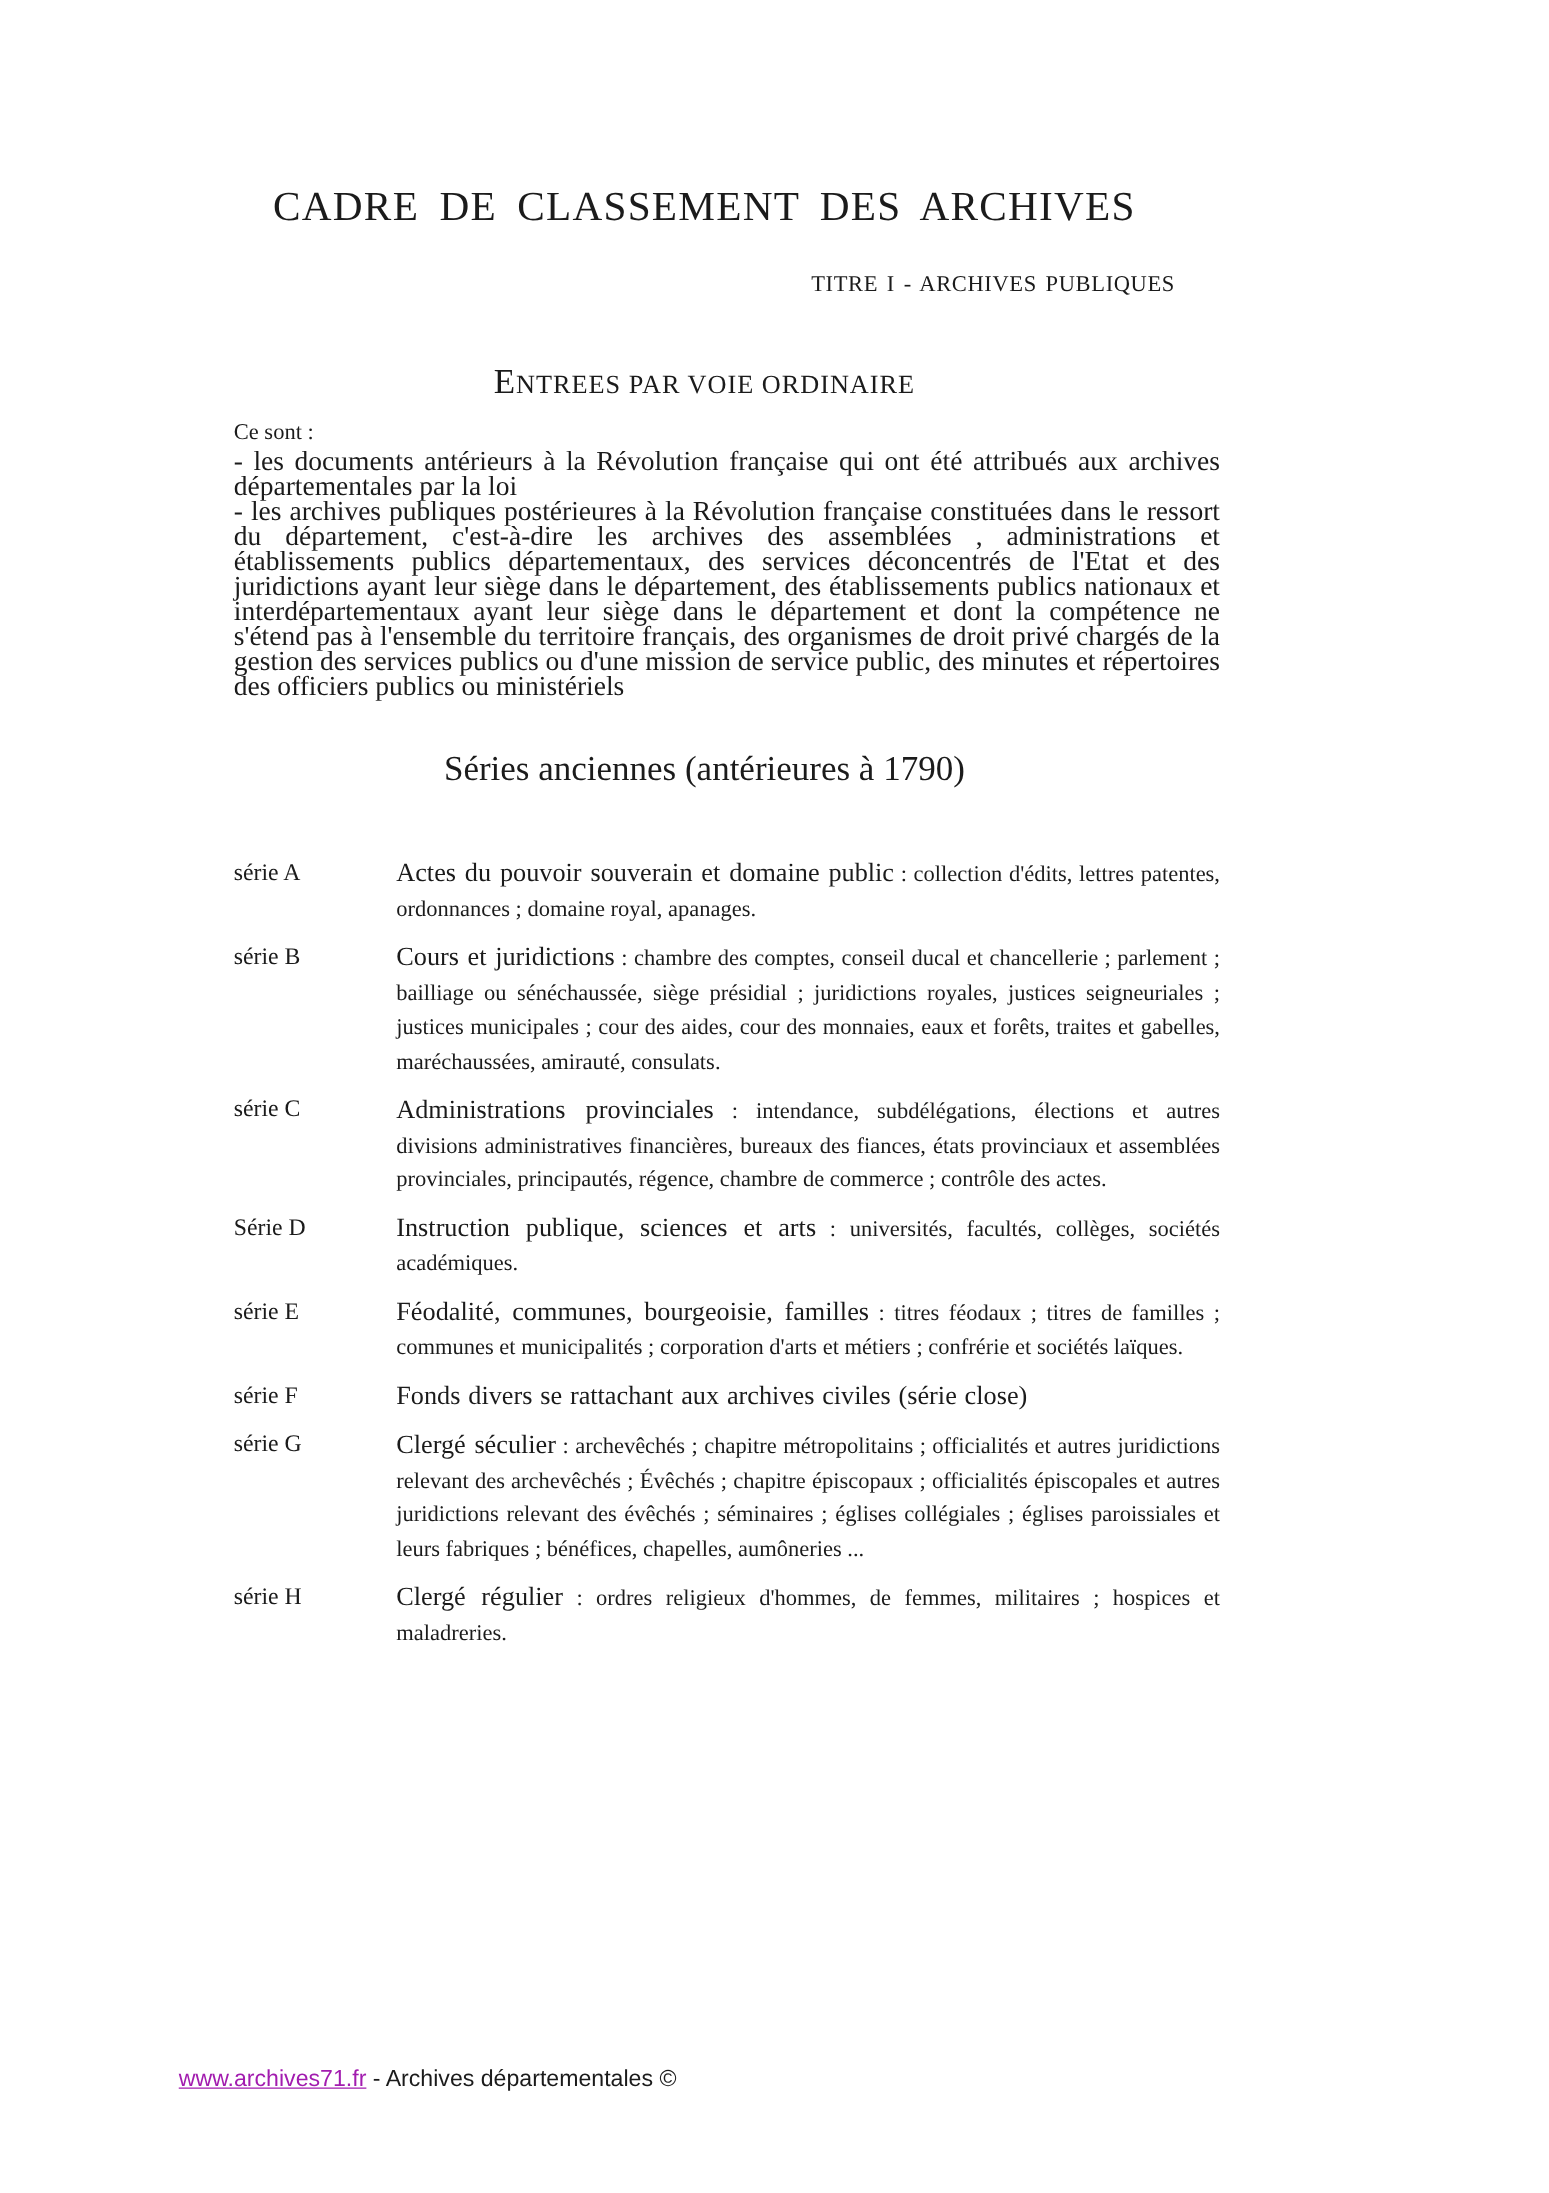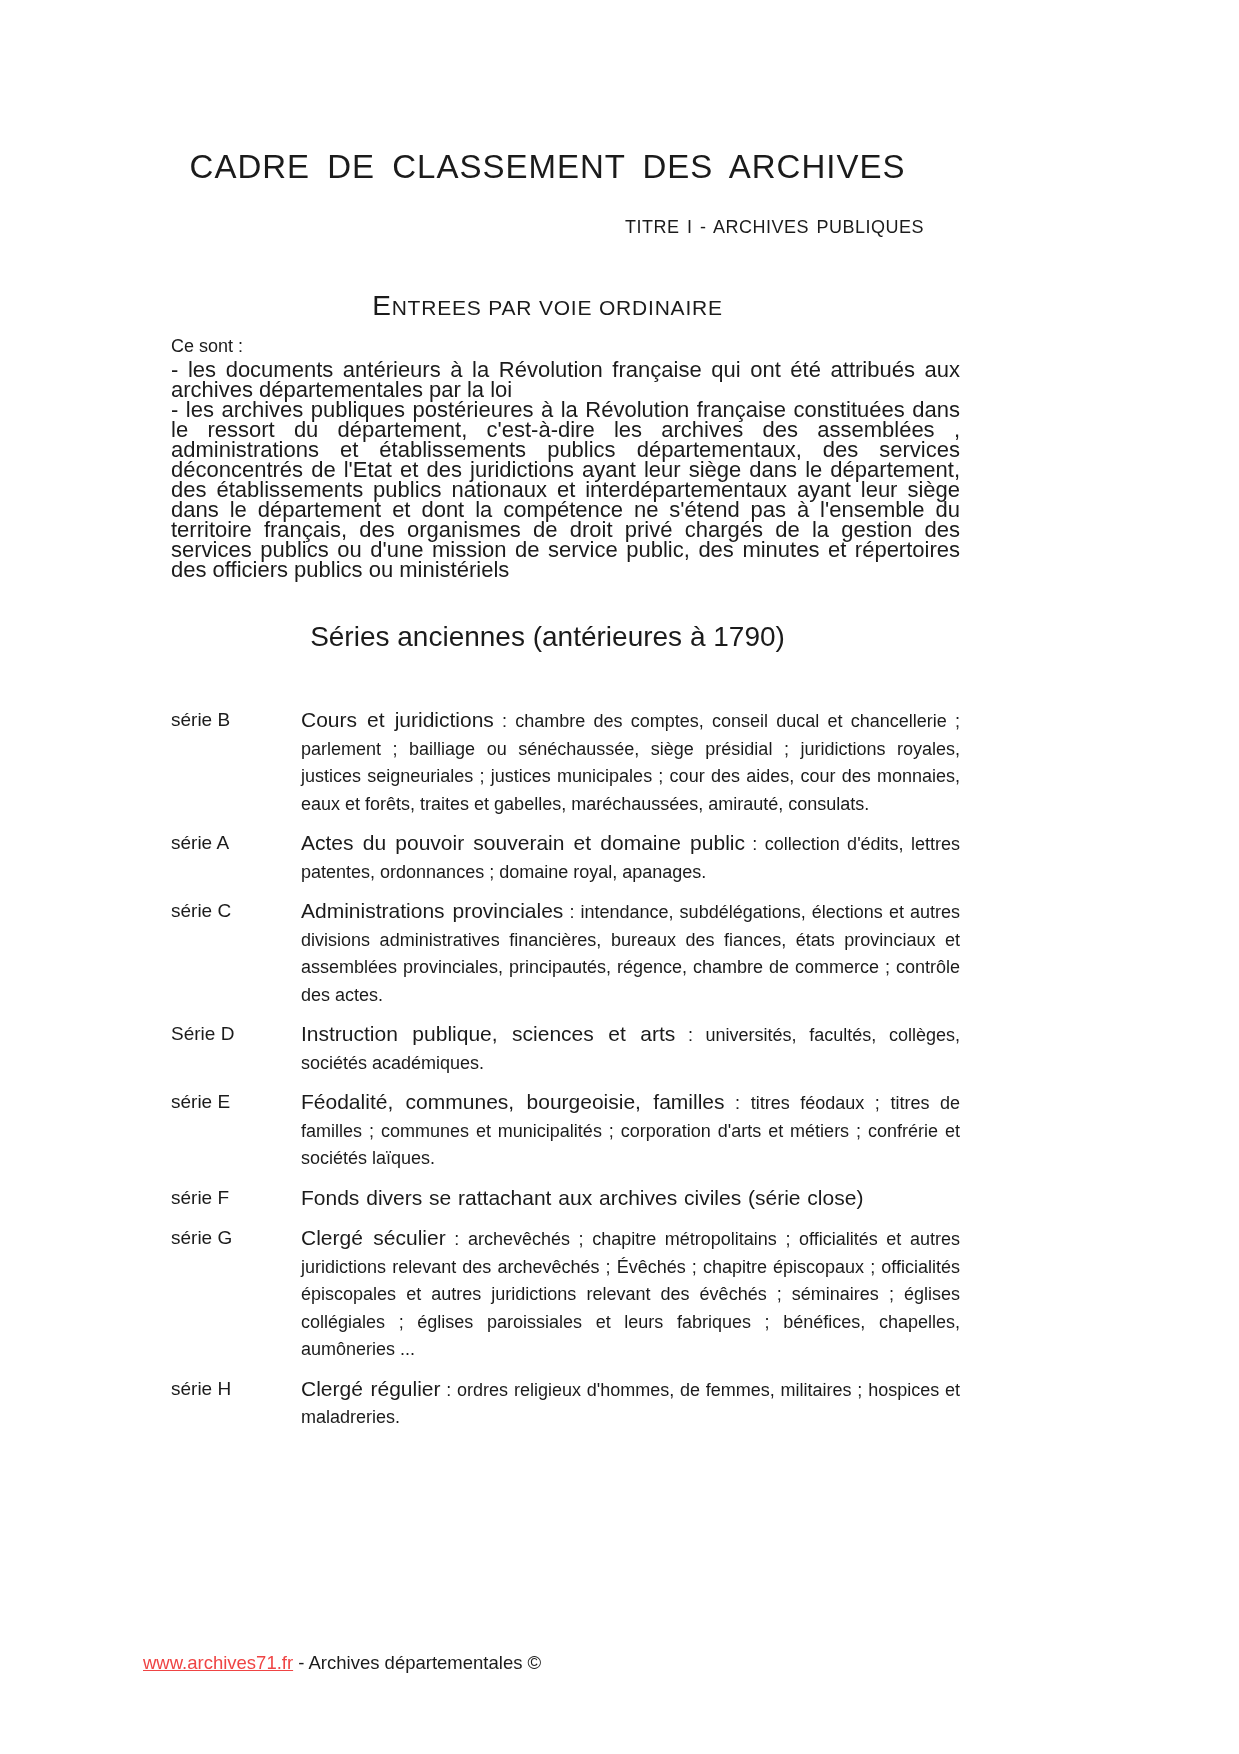--- a/index.html
+++ b/index.html
@@ -6,22 +6,23 @@
   body {
     width: 1239px; height: 1754px;
     background: #ffffff;
     color: #1b1b1b;
     font-family: "Liberation Sans", sans-serif;
     position: relative;
     overflow: hidden;
   }
   .content {
     position: absolute;
-    left: 171px; top: 0;
+    left: 187px; top: 0;
     width: 789px;
+    font-family: Liberation Serif, serif;
   }
   .doc-title {
     margin: 146px 0 0 0;
     font-size: 33px;
     line-height: 41px;
     font-weight: 400;
     text-align: center;
     letter-spacing: 1px;
     word-spacing: 7px;
     padding-right: 36px;
@@ -111,27 +112,27 @@
 
   <p class="lead">Ce sont :</p>
   <p class="para">- les documents antérieurs à la Révolution française qui ont été attribués aux archives départementales par la loi</p>
   <p class="para">- les archives publiques postérieures à la Révolution française constituées dans le ressort du département, c'est-à-dire les archives des assemblées , administrations et établissements publics départementaux, des services déconcentrés de l'Etat et des juridictions ayant leur siège dans le département, des établissements publics nationaux et interdépartementaux ayant leur siège dans le département et dont la compétence ne s'étend pas à l'ensemble du territoire français, des organismes de droit privé chargés de la gestion des services publics ou d'une mission de service public, des minutes et répertoires des officiers publics ou ministériels</p>
 
   <h3 class="series-heading">Séries anciennes (antérieures à 1790)</h3>
 
   <div class="series-list">
 
     <div class="series-row">
-      <div class="s-label">série B</div>
-      <div class="s-desc"><span class="s-term">Cours et juridictions</span><span> : chambre des comptes, conseil ducal et chancellerie ; parlement ; bailliage ou sénéchaussée, siège présidial ; juridictions royales, justices seigneuriales ; justices municipales ; cour des aides, cour des monnaies, eaux et forêts, traites et gabelles, maréchaussées, amirauté, consulats.</span></div>
+      <div class="s-label">série A</div>
+      <div class="s-desc"><span class="s-term">Actes du pouvoir souverain et domaine public</span><span> : collection d'édits, lettres patentes, ordonnances ; domaine royal, apanages.</span></div>
     </div>
 
     <div class="series-row">
-      <div class="s-label">série A</div>
-      <div class="s-desc"><span class="s-term">Actes du pouvoir souverain et domaine public</span><span> : collection d'édits, lettres patentes, ordonnances ; domaine royal, apanages.</span></div>
+      <div class="s-label">série B</div>
+      <div class="s-desc"><span class="s-term">Cours et juridictions</span><span> : chambre des comptes, conseil ducal et chancellerie ; parlement ; bailliage ou sénéchaussée, siège présidial ; juridictions royales, justices seigneuriales ; justices municipales ; cour des aides, cour des monnaies, eaux et forêts, traites et gabelles, maréchaussées, amirauté, consulats.</span></div>
     </div>
 
     <div class="series-row">
       <div class="s-label">série C</div>
       <div class="s-desc"><span class="s-term">Administrations provinciales</span><span> : intendance, subdélégations, élections et autres divisions administratives financières, bureaux des fiances, états provinciaux et assemblées provinciales, principautés, régence, chambre de commerce ; contrôle des actes.</span></div>
     </div>
 
     <div class="series-row">
       <div class="s-label">Série D</div>
       <div class="s-desc"><span class="s-term">Instruction publique, sciences et arts</span><span> : universités, facultés, collèges, sociétés académiques.</span></div>
@@ -153,13 +154,13 @@
     </div>
 
     <div class="series-row">
       <div class="s-label">série H</div>
       <div class="s-desc"><span class="s-term">Clergé régulier</span><span> : ordres religieux d'hommes, de femmes, militaires ; hospices et maladreries.</span></div>
     </div>
 
   </div>
 </div>
 
-<div class="footer"><a style="color: #ef4444; text-align: center;">www.archives71.fr</a><span> - Archives départementales ©</span></div>
+<div class="footer"><a style="color: #a21caf; text-align: center;">www.archives71.fr</a><span> - Archives départementales ©</span></div>
 
 </body></html>

